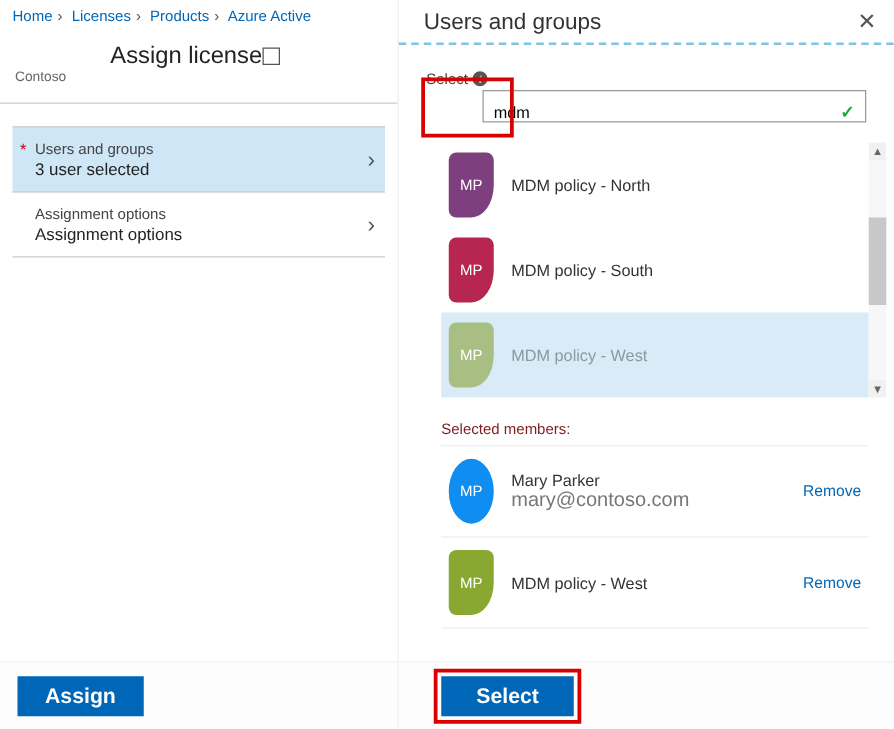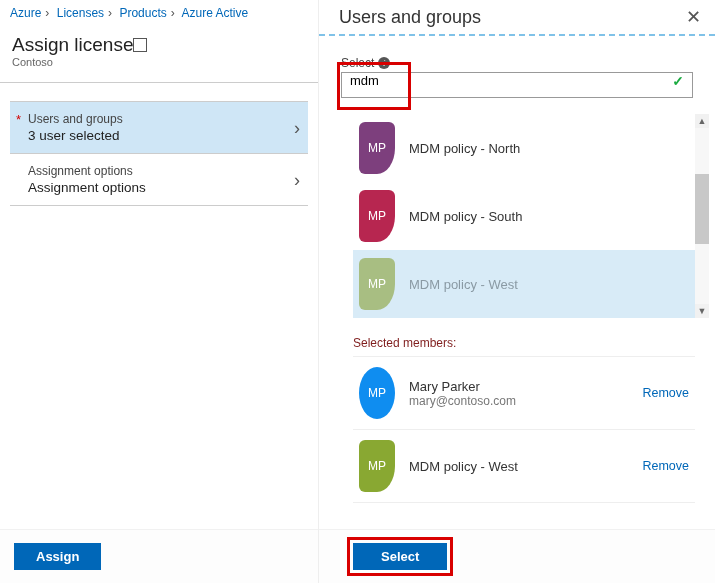--- a/index.html
+++ b/index.html
@@ -5,88 +5,88 @@
   * { box-sizing: border-box; margin: 0; padding: 0; }
   body { font-family: "Segoe UI", Arial, sans-serif; font-size: 13px; color: #333; background: #fff; width: 715px; height: 583px; overflow: hidden; position: relative; }
   
   
   .crumbs { padding: 6px 10px 4px; font-size: 12px; color: #0067b8; }
   .crumbs a { color: #0067b8; text-decoration: none; }
   .crumbs .sep { padding: 0 4px; color: #555; }
   
   
   .left { position: absolute; left:0; top:26px; width:318px; bottom:0; border-right: none; }
-  .left .title-row { padding: 8px 12px 0 12px; display:flex; justify-content: flex-start; align-items:flex-start; }
+  .left .title-row { padding: 8px 12px 0 12px; display:flex; justify-content: center; align-items:flex-start; }
   .left .title { font-size: 19px; font-weight: 400; color:#222; }
   .left .sub { font-size:11px; color:#666; padding: 0 12px 8px; }
   .chkbox { width:14px; height:14px; border:1px solid #555; margin-top:4px; margin-right:6px; }
   .line { border-top:1px solid #ccc; margin: 6px 0 0; }
   
   .info-banner { display:flex; align-items:center; gap:10px; background:#e6eff7; margin: 8px 0 0; padding: 8px 10px; font-size:12.5px; color:#333; }
   .info-icon { width:18px; height:18px; flex-shrink:0; }
   
   .menu-item { position:relative; border-bottom:1px solid #ccc; padding: 10px 30px 10px 18px; margin: 0 10px; cursor:pointer; }
   .menu-item.first { border-top:1px solid #ccc; margin-top:18px; }
   .menu-item .label { font-size:12px; color:#444; }
   .menu-item .value { font-size:13.5px; color:#222; margin-top:2px; }
   .menu-item .req { color:#d20000; position:absolute; left:6px; top:10px; }
   .menu-item.sel { background:#cfe6f6; }
   .chev { position:absolute; right:8px; top:50%; transform:translateY(-50%); font-size:18px; color:#555; }
   
   .left .footer { position:absolute; left:0; right:0; bottom:0; height:54px; border-top:1px solid #f1f1f1; background:#fdfdfd; display:flex; align-items:center; padding-left:14px; }
-  .btn-primary { background:#0067b8; color:#fff; border:none; font-size:13px; font-weight:600; padding: 6px 22px; cursor:pointer; }
+  .btn-primary { background:#0067b8; color:#fff; border:none; font-size:17px; font-weight:600; padding: 6px 22px; cursor:pointer; }
   
   
   .right { position:absolute; left:318px; right:0; top:0; bottom:0; background:#fff; border-left:1px solid #eee; }
   .right .hdr { display:flex; justify-content:space-between; align-items:center; padding:6px 14px 6px 20px; }
   .right .hdr .ttl { font-size:18px; font-weight:400; color:#333; }
   .close-x { font-size:18px; color:#555; cursor:pointer; font-weight:300; }
   .dashed { border-top:2px dashed #80c2e8; margin:0; }
   
   .sel-block { margin:20px 22px 0; }
   .sel-label-row { display:flex; align-items:center; gap:4px; font-size:12px; color:#444; margin-bottom:2px; }
   .i-icon { width:12px; height:12px; border-radius:50%; background:#555; color:#fff; font-size:9px; display:inline-flex; align-items:center; justify-content:center; font-style:italic; font-family:serif; }
-  .search-field { display:flex; align-items:flex-start; border:1px solid #999; height:26px; padding:0 8px; background:#fff; position:relative; }
+  .search-field { display:flex; align-items:flex-end; border:1px solid #999; height:26px; padding:0 8px; background:#fff; position:relative;margin-left:45px; }
   .search-field input { border:none; outline:none; flex:1; font-size:13px; background:transparent; }
   .check { color:#1aab40; font-size:14px; font-weight:bold; }
   
   .results { margin: 16px 20px 0 34px; position:relative; }
   .result-row { display:flex; align-items:center; gap:14px; padding:8px 6px; cursor:pointer; }
   .result-row.hl { background:#d8ebf7; }
   .result-row.hl .rname { color:#8a9aa4; }
   .avatar { width:36px; height:52px; border-radius:50%; display:flex; align-items:center; justify-content:center; color:#fff; font-size:12px; font-weight:400; flex-shrink:0; }
   .avatar.tile { border-radius:6px 6px 50% 6px; }
   .av-purple { background:#7d3f7d; }
   .av-crimson { background:#b72650; }
   .av-olive { background:#a8be82; }
   .av-olive2 { background:#89a832; }
   .av-blue { background:#0f8df0; }
   .rname { font-size:13px; color:#333; }
-  .rsub { font-size:12px; color:#777; }
+  .rsub { font-size:16px; color:#777; }
   .scrollbar { position:absolute; right:-14px; top:0; bottom:0; width:14px; background:#fff; }
   .scrollbar .up, .scrollbar .dn { height:14px; background:#f1f1f1; color:#666; font-size:9px; display:flex; align-items:center; justify-content:center; }
   .scrollbar .track { position:absolute; top:14px; bottom:14px; right:0; width:14px; background:#f7f7f7; }
   .scrollbar .thumb { position:absolute; right:0; width:14px; background:#c8c8c8; top:60px; height:70px; }
   
   .sel-members-lbl { margin:18px 22px 6px 34px; font-size:12px; color:#7f1d1d; }
   .members { margin:0 20px 0 34px; border-top:1px solid #eee; }
   .member-row { display:flex; align-items:center; gap:14px; padding:10px 6px; border-bottom:1px solid #eee; }
   .member-row .info { flex:1; }
   .remove-link { color:#0067b8; font-size:12.5px; cursor:pointer;margin-left:20px; }
   
   .right .footer { position:absolute; left:0; right:0; bottom:0; height:54px; border-top:1px solid #f1f1f1; background:#fdfdfd; display:flex; align-items:center; padding-left:28px; }
   .btn-red-outline { border:3px solid #d80000; padding:3px; display:inline-block; }
   
   .redbox-abs { position:absolute; border:3px solid #d80000; left:18px; top:62px; width:74px; height:48px; pointer-events:none; z-index:9; }
 </style>
 </head>
 <body>
 
 <div class="crumbs">
-  <a>Azure</a><span class="sep">›</span>
+  <a>Home</a><span class="sep">›</span>
   <a>Licenses</a><span class="sep">›</span>
   <a>Products</a><span class="sep">›</span>
   <a>Azure Active</a>
 </div>
 
 <div class="left">
   <div class="title-row">
     <div>
       <div class="title">Assign license</div>
     </div>

